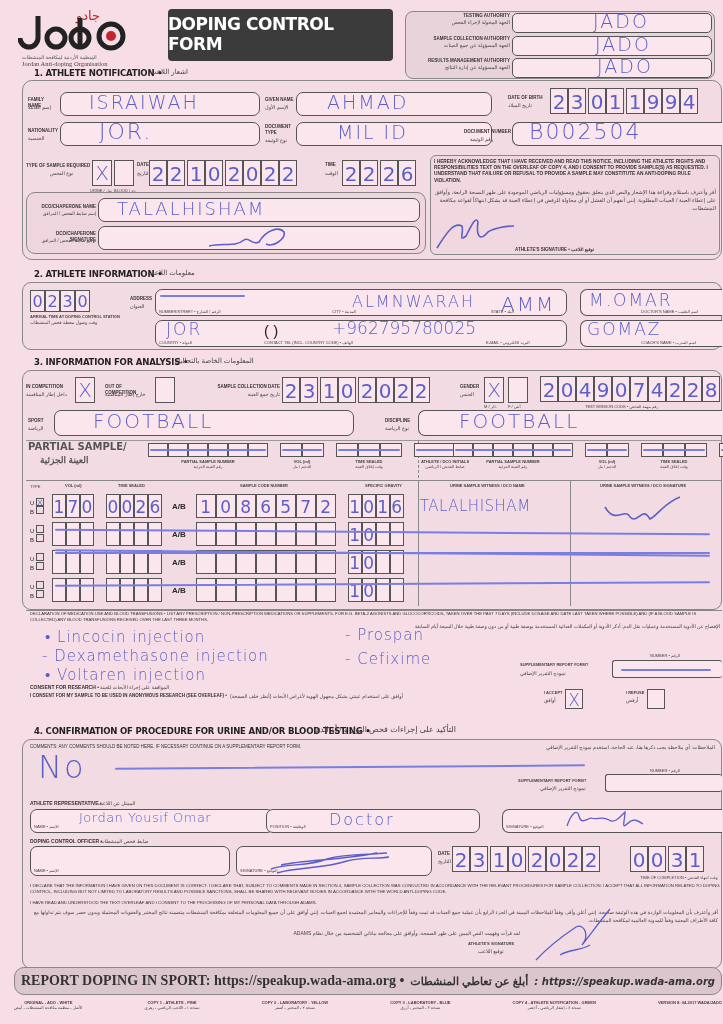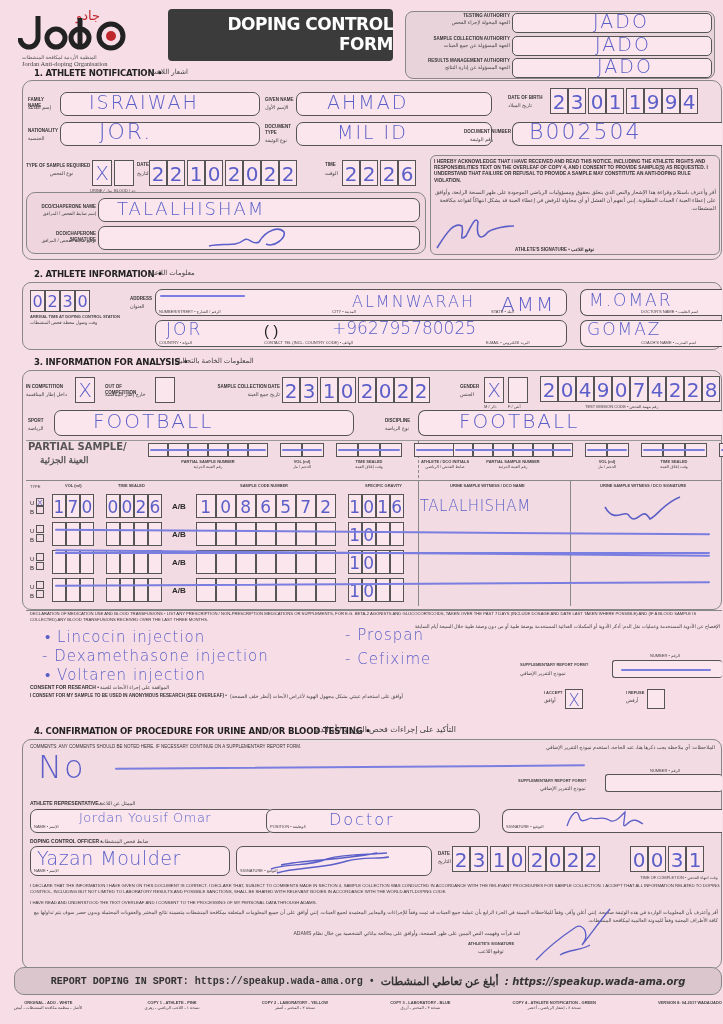--- a/index.html
+++ b/index.html
@@ -28,21 +28,21 @@
     <circle cx="38" cy="32" r="9" stroke="#222" stroke-width="5" fill="none"></circle>
     <path d="M62 12 v28" stroke="#222" stroke-width="5" fill="none"></path>
     <circle cx="62" cy="32" r="9" stroke="#222" stroke-width="5" fill="none"></circle>
     <circle cx="93" cy="30" r="12" stroke="#222" stroke-width="5" fill="none"></circle>
     <circle cx="93" cy="30" r="5" fill="#c0272d"></circle>
   </svg>
 </div>
 <div class="abs ar" style="left:22px;top:54px;font-size:5px;color:#555">المنظمة الأردنية لمكافحة المنشطات</div>
 <div class="abs" style="left:22px;top:60px;font-size:6.5px;color:#444;font-family:'Liberation Serif',serif">Jordan Anti-doping Organisation</div>
 
-<div class="abs" style="left:168px;top:9px;width:225px;height:52px;background:#3b3b3b;border-radius:4px;color:#fff;text-align:right">
+<div class="abs" style="left:168px;top:9px;width:225px;height:52px;background:#3b3b3b;border-radius:4px;color:#fff;text-align:left">
   <div style="font-size:17px;font-weight:bold;font-family:'DejaVu Sans',sans-serif;margin-top:5px;letter-spacing:-0.5px">DOPING CONTROL FORM</div>
 </div>
 
 <div class="abs panel" style="left:405px;top:11px;width:310px;height:68px;border-radius:8px;background:#e9d3da"></div>
 <div class="abs" style="left:410px;top:13px">
   <div class="lbl" style="width:100px;text-align:right">TESTING AUTHORITY</div>
   <div class="ar" style="width:100px;text-align:right;font-size:5px">الجهة المخولة لإجراء الفحص</div>
 </div>
 <div class="abs field" style="left:512px;top:13px;width:200px;height:20px;border-radius:5px">
     <span class="hw" style="font-size:19px;position:absolute;left:80px;top:-4px">JADO</span>
@@ -556,21 +556,20 @@
   <span class="tiny abs" style="left:3px;top:14px">SIGNATURE • التوقيع</span>
   <svg width="110" height="26" style="position:absolute;left:60px;top:-4px">
       <path d="M4 20 C8 8 14 2 16 10 C18 18 22 14 28 12 C34 14 40 10 46 14 C52 18 58 10 62 6 C62 14 58 24 64 18 C70 12 74 14 80 18" stroke="#5b5fc7" stroke-width="1.3" fill="none"></path>
     </svg>
 </div>
 
 <div class="abs" style="left:30px;top:838px;font-size:5px;font-weight:bold;color:#333">DOPING CONTROL OFFICER •</div>
 <div class="abs ar" style="left:100px;top:838px">ضابط فحص المنشطات</div>
 <div class="abs field" style="left:30px;top:846px;width:200px;height:30px">
   <span class="tiny abs" style="left:3px;top:21px">NAME • الإسم</span>
-  <span class="hw" style="font-size:19px;position:absolute;left:6px;top:0px;letter-spacing:0.5px">Yazan Moulder</span>
 </div>
 <div class="abs field" style="left:236px;top:846px;width:196px;height:30px">
   <span class="tiny abs" style="left:3px;top:21px">SIGNATURE • التوقيع</span>
   <svg width="130" height="28" style="position:absolute;left:30px;top:2px">
       <path d="M4 20 C20 14 40 18 60 10 C80 4 100 6 120 4 M10 24 C30 18 55 20 80 12 C95 8 110 10 122 8 M14 16 C40 10 70 12 110 4" stroke="#5b5fc7" stroke-width="1.4" fill="none"></path>
     </svg>
 </div>
 <div class="abs lbl" style="left:438px;top:851px">DATE</div>
 <div class="abs ar" style="left:438px;top:858px">التاريخ</div>
 <div class="abs digits" style="left:452px;top:846px">
@@ -595,21 +594,21 @@
 <div class="abs" style="left:30px;top:900px;width:690px;font-size:4.3px;color:#333">I HAVE READ AND UNDERSTOOD THE TEXT OVERLEAF AND I CONSENT TO THE PROCESSING OF MY PERSONAL DATA THROUGH ADAMS.</div>
 <div class="abs ar" style="left:30px;top:908px;width:688px;font-size:5px;line-height:8px;text-align:right">أقر وأعترف بأن المعلومات الواردة في هذه الوثيقة صحيحة. إنني أعلن وأقر، وفقاً للملاحظات المبينة في الجزء الرابع بأن عملية جمع العينات قد تمت وفقاً للإجراءات والمعايير المعتمدة لجمع العينات. إنني أوافق على أن جميع المعلومات المتعلقة بمكافحة المنشطات متضمنة نتائج المختبر والعقوبات المحتملة وبدون حصر سوف يتم تداولها مع كافة الأطراف المعنية وفقاً للمدونة العالمية لمكافحة المنشطات.</div>
 <div class="abs ar" style="left:110px;top:930px;width:410px;font-size:5px;text-align:right">لقد قرأت وفهمت النص المبين على ظهر الصفحة، وأوافق على معالجة بياناتي الشخصية من خلال نظام ADAMS</div>
 <div class="abs tiny" style="left:468px;top:941px;font-weight:bold">ATHLETE'S SIGNATURE</div>
 <div class="abs ar" style="left:478px;top:948px">توقيع اللاعب</div>
 <svg class="abs" style="left:530px;top:905px" width="110" height="60">
     <path d="M6 55 C20 40 34 30 46 22 C54 18 60 30 52 40 C60 30 70 16 80 4 M30 50 C40 44 50 46 60 40" stroke="#5b5fc7" stroke-width="1.3" fill="none"></path>
   </svg>
 
 <div class="abs" style="left:14px;top:967px;width:708px;height:28px;border:1px solid #888;border-radius:10px;background:#dcc6ce;display:flex;align-items:center;justify-content:center;gap:6px">
-  <span style="font-size:10px;font-weight:bold;font-family:Liberation Mono, monospace;color:#333">REPORT DOPING IN SPORT: https://speakup.wada-ama.org •</span>
+  <span style="font-size:14px;font-weight:bold;font-family:Liberation Serif, serif;color:#333">REPORT DOPING IN SPORT: https://speakup.wada-ama.org •</span>
   <span style="font-size:11px;font-weight:bold;color:#333">أبلغ عن تعاطي المنشطات</span>
   <span style="font-size:10px;font-weight:bold;font-style:italic;font-family:'DejaVu Sans',sans-serif;color:#333">: https://speakup.wada-ama.org</span>
 </div>
 <div class="abs" style="left:14px;top:1000px;width:708px;display:flex;justify-content:space-between">
   <div style="text-align:center">
       <div class="tiny" style="font-weight:bold">ORIGINAL - ADO - WHITE</div>
       <div class="tiny">الأصل - منظمة مكافحة المنشطات - أبيض</div>
     </div>
   <div style="text-align:center">
       <div class="tiny" style="font-weight:bold">COPY 1 - ATHLETE - PINK</div>

